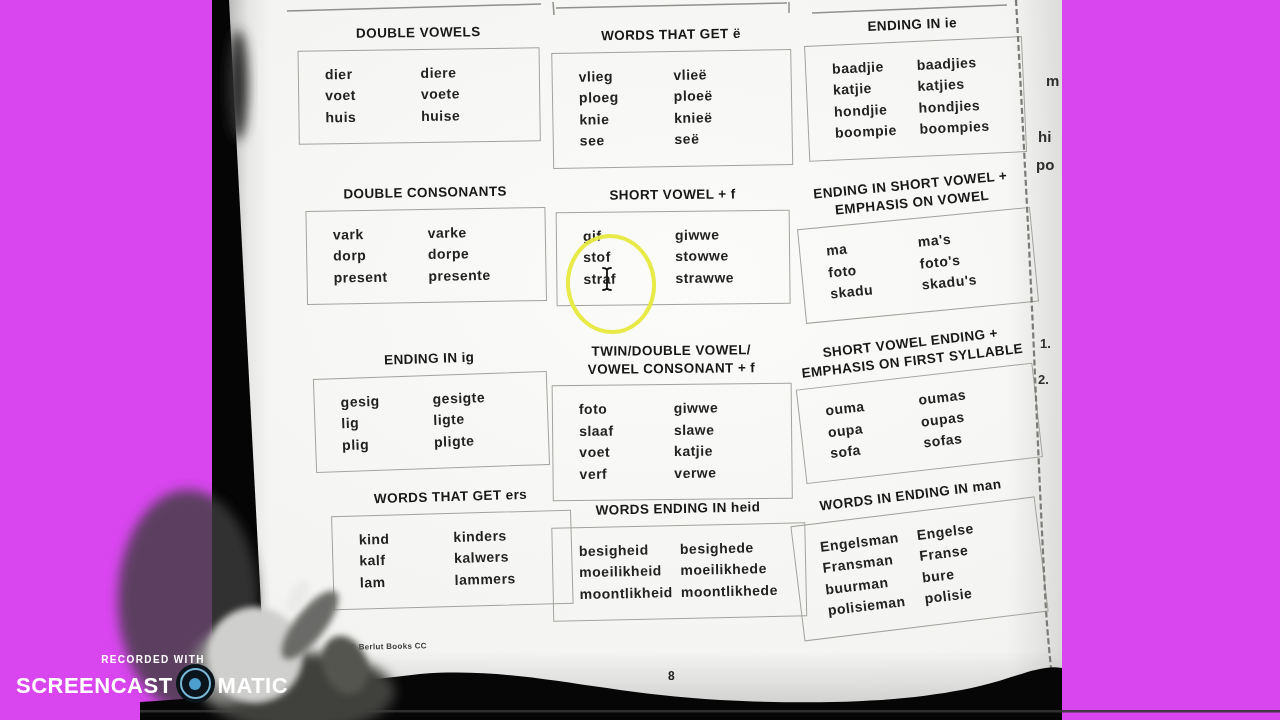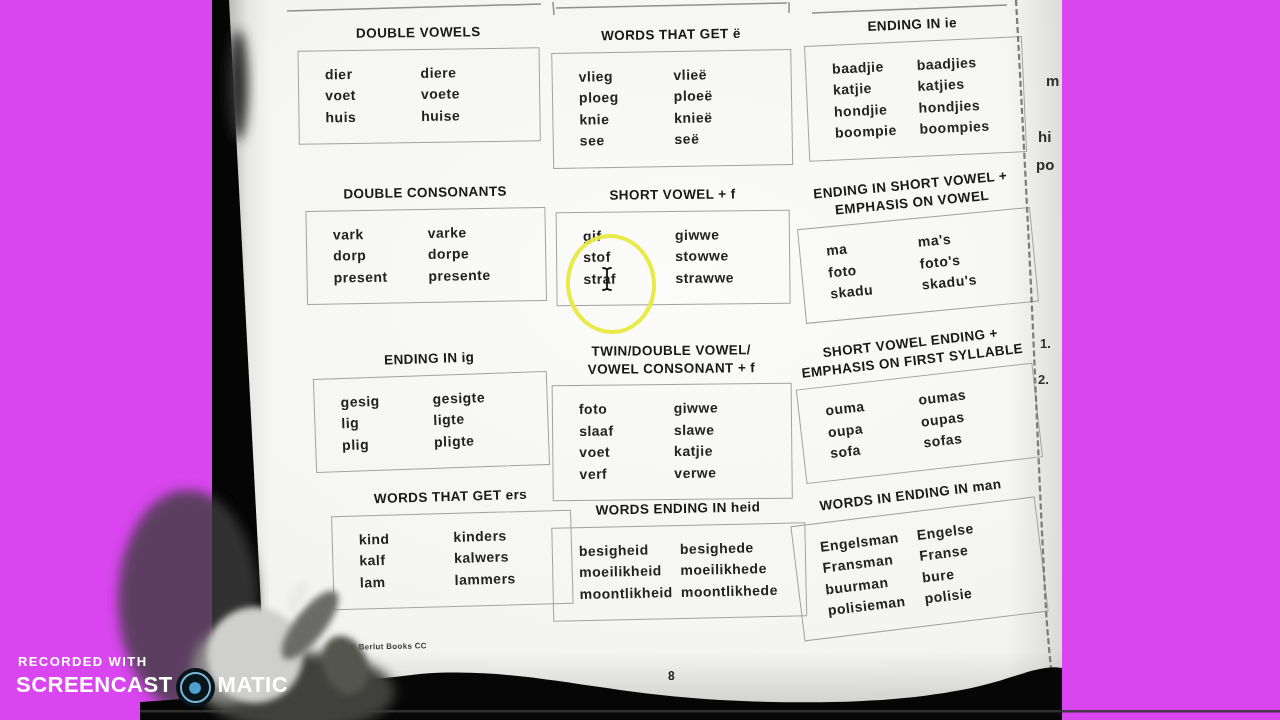--- a/index.html
+++ b/index.html
@@ -46,22 +46,22 @@
   .ef{position:absolute;z-index:3;font-weight:700;font-size:15px;color:#2e2e2e;}
   .ef0{left:1046px;top:72px;}
   .ef1{left:1038px;top:128px;}
   .ef2{left:1036px;top:156px;}
   .ef3{left:1040px;top:336px;font-size:13px;}
   .ef4{left:1038px;top:372px;font-size:13px;}
   
   .overlay{position:absolute;left:0;top:0;z-index:7;pointer-events:none;}
   
   .wm{position:absolute;left:16px;top:654px;z-index:10;color:#fff;}
-  .wm1{font-size:13px;font-weight:700;letter-spacing:1.4px;margin:0 0 3px 2px;}
-  .wm2{display:flex;align-items:flex-start;gap:7px;font-size:22px;font-weight:700;letter-spacing:.5px;}
+  .wm1{font-size:10px;font-weight:700;letter-spacing:1.4px;margin:0 0 3px 2px;text-align:center;}
+  .wm2{display:flex;align-items:flex-end;gap:7px;font-size:22px;font-weight:700;letter-spacing:.5px;}
   .wmicon{width:27px;height:27px;border-radius:50%;background:#0a141b;border:2.5px solid #79b8d8;
     box-shadow:0 0 0 4px #0a141b;display:flex;align-items:center;justify-content:center;}
   .wmdot{width:12px;height:12px;border-radius:50%;background:#4d9fcd;}
 </style>
 </head>
 <body>
 
 <div class="stage">
 
   <div class="page"></div>

